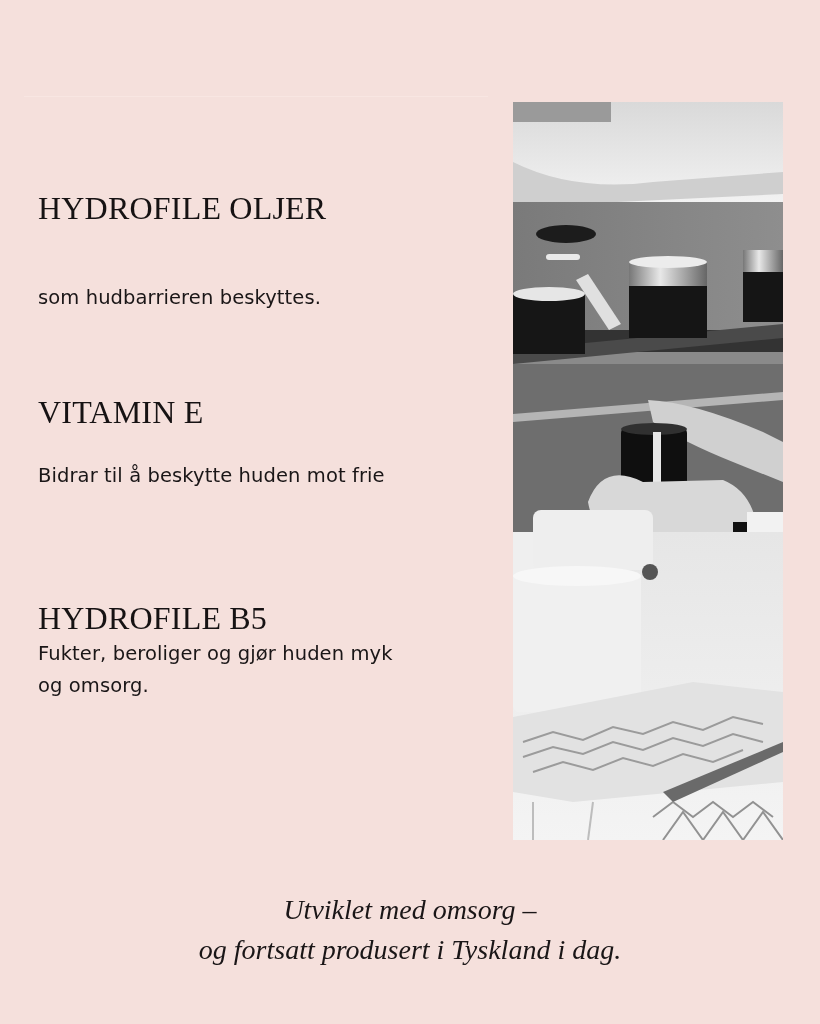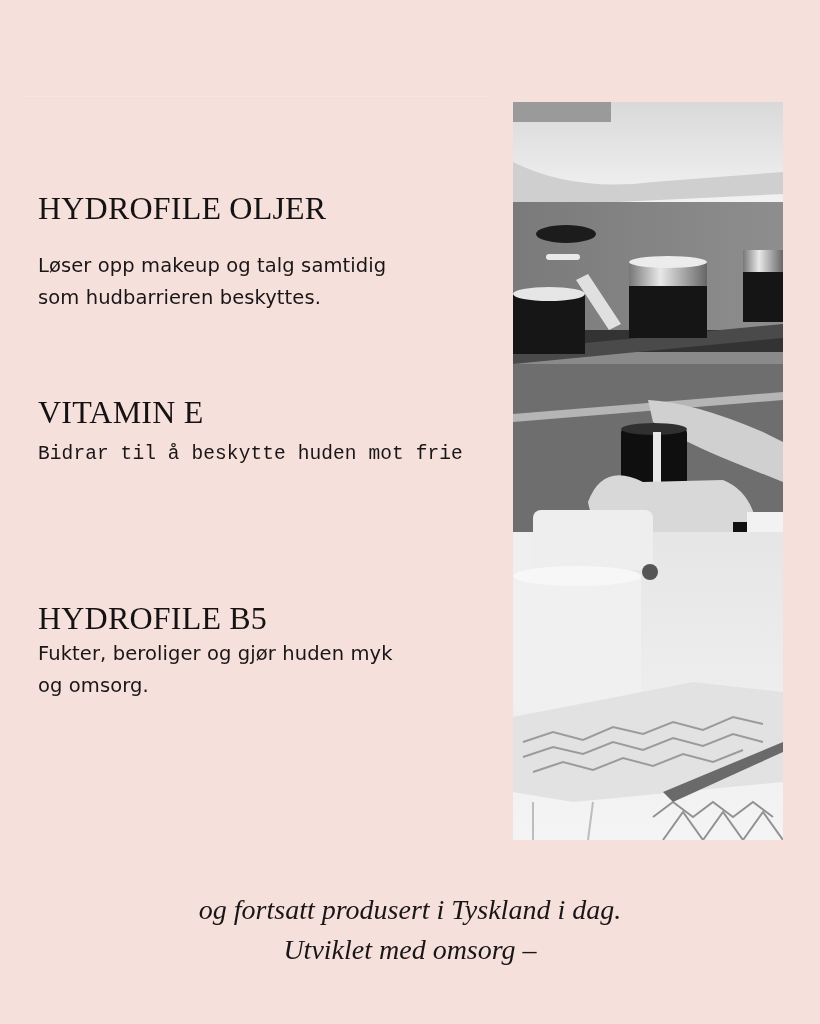--- a/index.html
+++ b/index.html
@@ -21,21 +21,21 @@
       margin: 0; line-height: 40px; color: #161213;
     }
     .body-text {
       font-family: "DejaVu Sans", "Liberation Sans", sans-serif;
       font-size: 19.5px; line-height: 32px; margin: 0; color: #1a1617;
       letter-spacing: 0.1px;
     }
     .s1 { top: 188px; }
     .s1 .body-text { margin-top: 22px; }
     .s2 { top: 392px; }
-    .s2 .body-text { margin-top: 6px; font-family: Liberation Mono, monospace; }
+    .s2 .body-text { margin-top: 28px; }
     .s3 { top: 598px; }
     .s3 .body-text { }
 
     .photo {
       position: absolute; left: 513px; top: 102px; width: 270px; height: 738px;
       overflow: hidden; background: #8a8a8a;
     }
     .photo svg { display: block; }
 
     .tagline {
@@ -46,21 +46,21 @@
     .tagline div { display: block; }
   </style>
 </head>
 <body>
 
 <div class="faint-rule"></div>
 
 <div class="section s1">
   <h2 class="heading">HYDROFILE OLJER</h2>
   <p class="body-text">
-    <span>Løser opp makeup og talg samtidig</span><br>
+    <br>
     <span>som hudbarrieren beskyttes.</span>
   </p>
 </div>
 
 <div class="section s2">
   <h2 class="heading">VITAMIN E</h2>
   <p class="body-text">
     <span>Bidrar til å beskytte huden mot frie</span><br>
   </p>
 </div>
@@ -147,15 +147,15 @@
       <line x1="80" y1="700" x2="75" y2="738"></line>
     </g>
     <g stroke="#7a7a7a" stroke-width="2" fill="none" opacity="0.8">
       <path d="M150 738 L170 710 L190 738 L210 710 L230 738 L250 710 L270 738"></path>
       <path d="M140 715 L160 700 L180 715 L200 700 L220 715 L240 700 L260 715"></path>
     </g>
   </svg>
 </div>
 
 <div class="tagline">
+  <div>Utviklet med omsorg –</div>
   <div>og fortsatt produsert i Tyskland i dag.</div>
-  <div>Utviklet med omsorg –</div>
 </div>
 
 </body></html>

